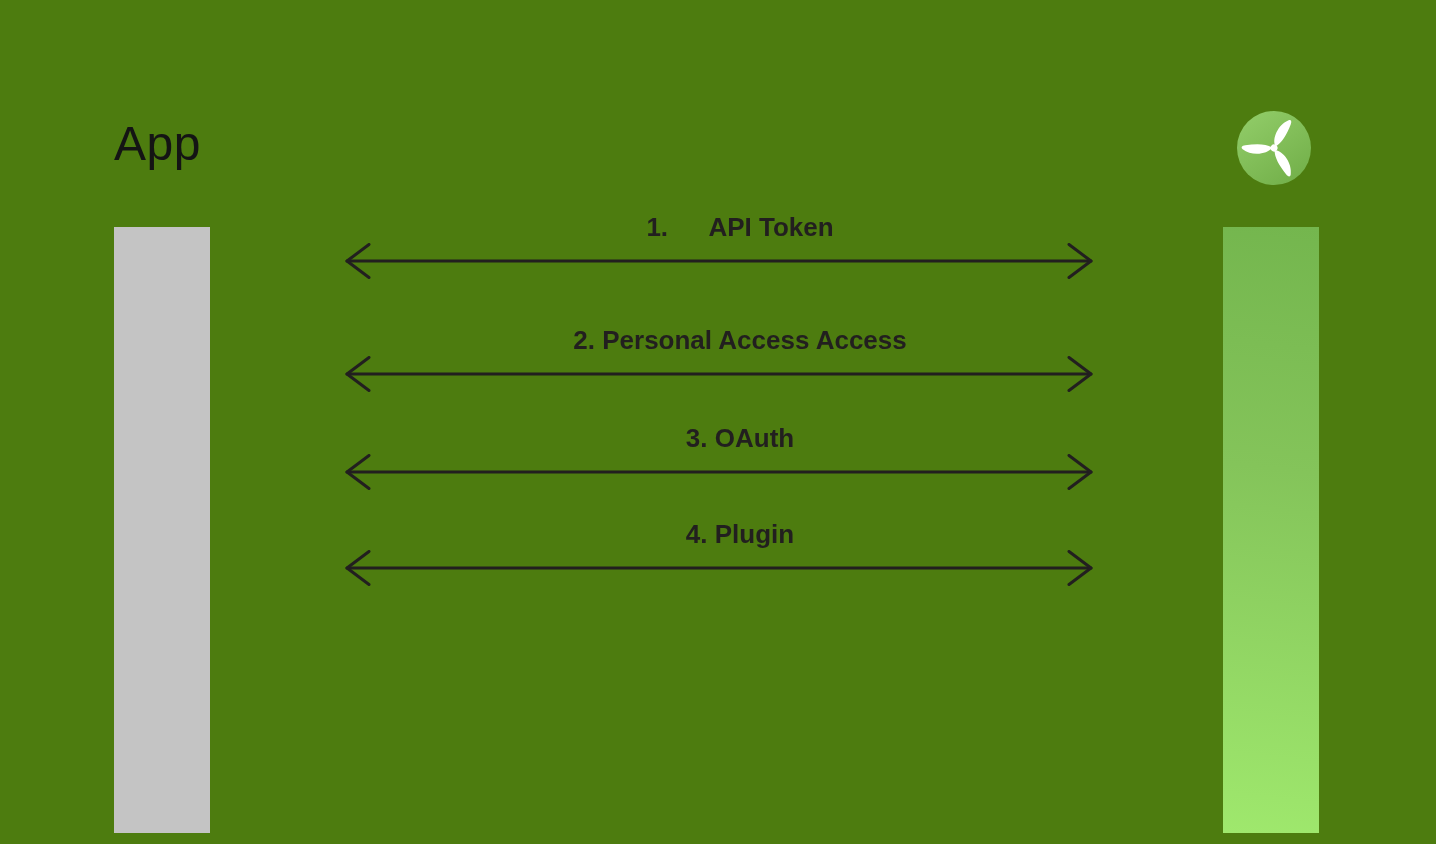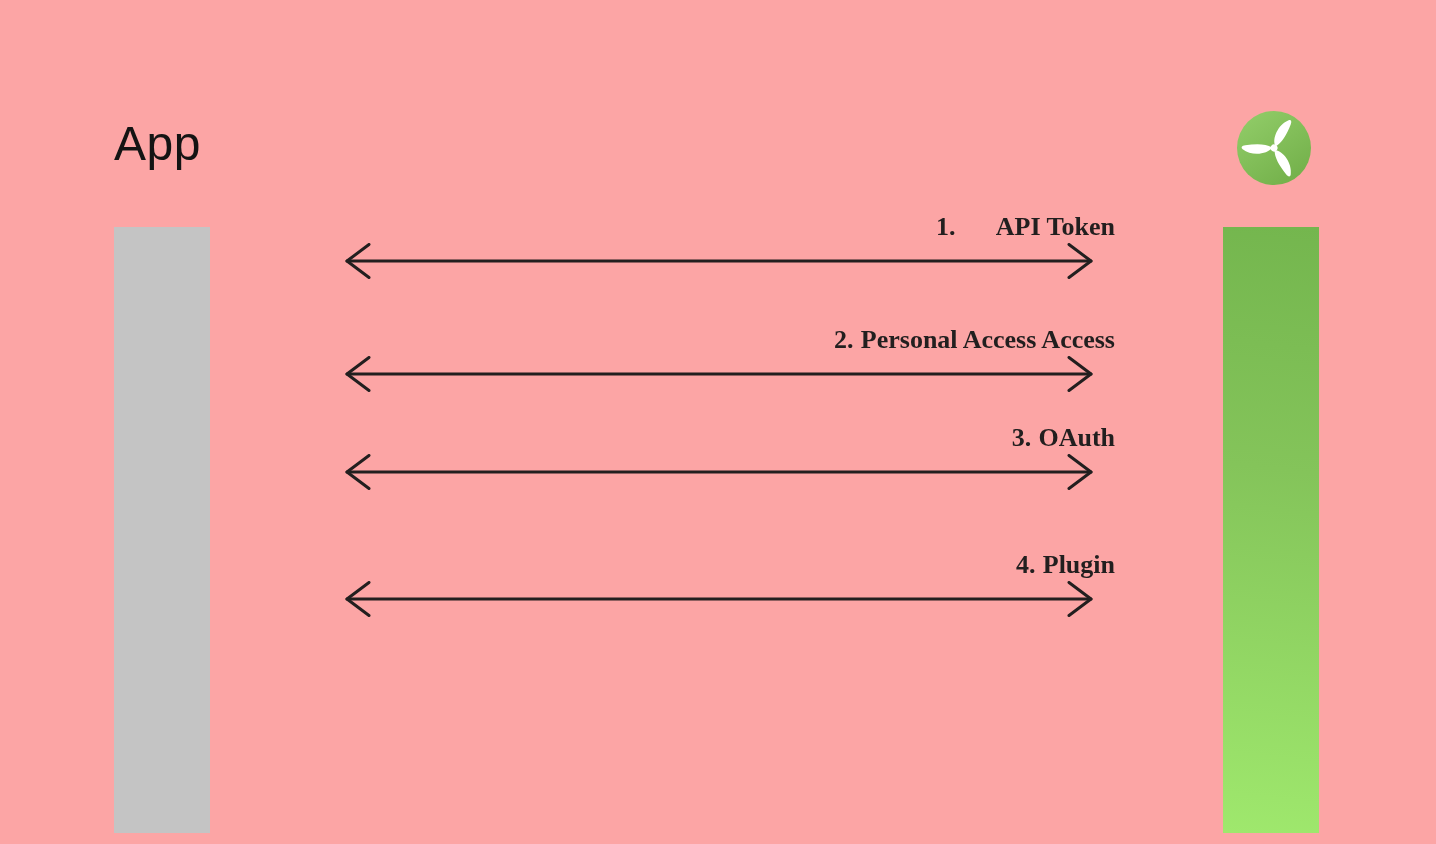--- a/index.html
+++ b/index.html
@@ -5,21 +5,21 @@
   html, body {
     margin: 0;
     padding: 0;
     background: #ffffff;
     font-family: "Liberation Sans", "DejaVu Sans", sans-serif;
   }
   .canvas {
     position: relative;
     width: 1436px;
     height: 844px;
-    background: #fca5a5;
+    background: #4d7c0f;
     overflow: hidden;
   }
   .page-title {
     position: absolute;
     left: 114px;
     top: 120px;
     font-size: 48px;
     font-weight: 400;
     color: #141414;
     letter-spacing: 0.5px;
@@ -48,27 +48,26 @@
   }
   .arrow-row {
     position: absolute;
     left: 344px;
     width: 750px;
     height: 86px;
   }
   .arrow-label {
     height: 32px;
     line-height: 32px;
-    text-align: right;
+    text-align: center;
     transform: translateX(21px);
     font-size: 26px;
     font-weight: 700;
     color: #221f1f;
     white-space: nowrap;
-    font-family: Liberation Serif, serif;
   }
   .arrow-label .num {
     margin-right: 0.28em;
   }
   .arrow-label.wide-gap .num {
     margin-right: 1.55em;
   }
   .arrow-svg {
     display: block;
   }
@@ -133,21 +132,21 @@
     </div>
     <svg class="arrow-svg" width="750" height="36" viewBox="0 0 750 36">
       <g stroke="#221f1f" stroke-width="3" fill="none" stroke-linecap="round" stroke-linejoin="round">
         <line x1="3" y1="18" x2="747" y2="18"></line>
         <polyline points="25,1.5 3,18 25,34.5"></polyline>
         <polyline points="725,1.5 747,18 725,34.5"></polyline>
       </g>
     </svg>
   </div>
 
-  <div class="arrow-row" style="top:549px">
+  <div class="arrow-row" style="top:518px">
     <div class="arrow-label">
       <span class="num">4.</span><span>Plugin</span>
     </div>
     <svg class="arrow-svg" width="750" height="36" viewBox="0 0 750 36">
       <g stroke="#221f1f" stroke-width="3" fill="none" stroke-linecap="round" stroke-linejoin="round">
         <line x1="3" y1="18" x2="747" y2="18"></line>
         <polyline points="25,1.5 3,18 25,34.5"></polyline>
         <polyline points="725,1.5 747,18 725,34.5"></polyline>
       </g>
     </svg>

